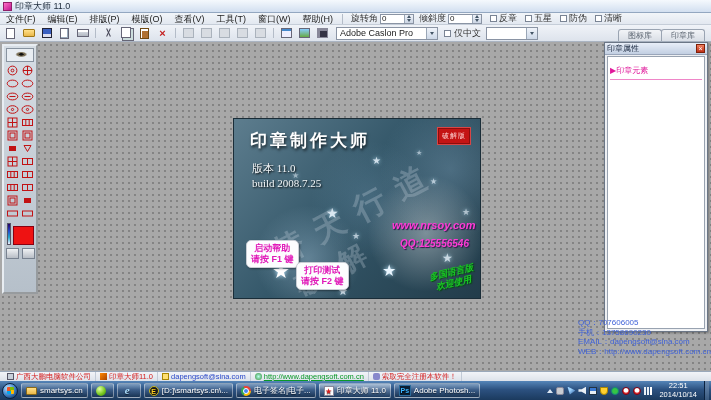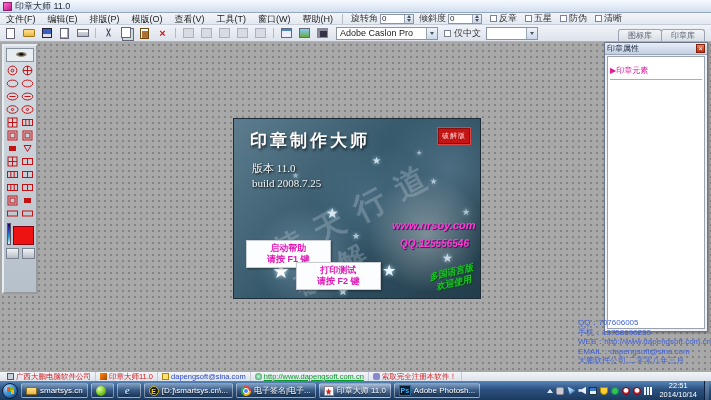--- a/index.html
+++ b/index.html
@@ -102,22 +102,22 @@
     font-weight:bold; white-space:nowrap; }
   .wm1 { left:30px; top:72px; font-size:32px; letter-spacing:14px; transform:rotate(-28deg); }
   .wm2 { left:58px; top:128px; font-size:28px; letter-spacing:20px; transform:rotate(-28deg); }
   .splash-title { position:absolute; left:16px; top:10px; font-size:17px; font-weight:bold; color:#fff;
     letter-spacing:3px; text-shadow:1px 2px 3px rgba(0,0,0,.7); }
   .splash-stamp { position:absolute; right:10px; top:9px; background:#c41414; border:1px solid #8d0d0d;
     box-shadow:0 0 0 1px #d94545; color:#ffd7d7; font-size:7px; padding:2px 3px; letter-spacing:1px; }
   .splash-mono { position:absolute; left:18px; color:#f2f6f8; font-size:11px;
     font-family:Liberation Serif, serif; text-shadow:1px 1px 2px #000; }
   .splash-version { top:42px; } .splash-build { top:58px; }
-  .bubble { position:absolute; background:#fcfdfe; border:1px solid #c8cdd4; border-radius:0;
-    padding:2px 20px; text-align:center; color:#e018b8; font-weight:bold; font-size:9px; line-height:11px;
+  .bubble { position:absolute; background:#fcfdfe; border:1px solid #c8cdd4; border-radius:5px;
+    padding:2px 4px; text-align:center; color:#e018b8; font-weight:bold; font-size:9px; line-height:11px;
     box-shadow:1px 1px 2px rgba(0,0,0,.4); }
   .bubble1 { left:12px; top:121px; } .bubble2 { left:62px; top:143px; }
   .splash-site { position:absolute; left:158px; top:100px; color:#ff3ad6; font-weight:bold; font-style:italic;
     font-size:11px; text-shadow:1px 1px 1px #301848; }
   .splash-qq { position:absolute; left:166px; top:119px; color:#ff3ad6; font-weight:bold; font-style:italic;
     font-size:10px; text-shadow:1px 1px 1px #301848; }
   .splash-edition { position:absolute; right:5px; bottom:9px; color:#18c522; font-weight:bold; font-style:italic;
     font-size:9px; line-height:11px; text-align:center; transform:rotate(-13deg); text-shadow:1px 1px 1px #064a10; }
 
   
@@ -530,23 +530,22 @@
   </div>
   <div class="rpanel-body">
     <span class="rpanel-header">▶印章元素</span>
     <div class="rpanel-hr"></div>
   </div>
 </div>
 
 <div class="contact">
   <div>QQ：707606005</div>
   <div>手机：13758690230</div>
+  <div>EMAIL：dapengsoft@sina.com</div>
   <div>WEB：http://www.dapengsoft.com.cn</div>
-  <div>EMAIL：dapengsoft@sina.com</div>
-  <div>大鹏软件公司 二零零八年三月</div>
 </div>
 
 <div class="statusbar">
   <span class="sb-seg">
     <span class="sb-ic sb-ic-pc"></span>
     <span class="sb-red">广西大鹏电脑软件公司</span>
   </span>
   <span class="sb-seg">
     <span class="sb-ic sb-ic-pen"></span>
     <span class="sb-red">印章大师11.0</span>

